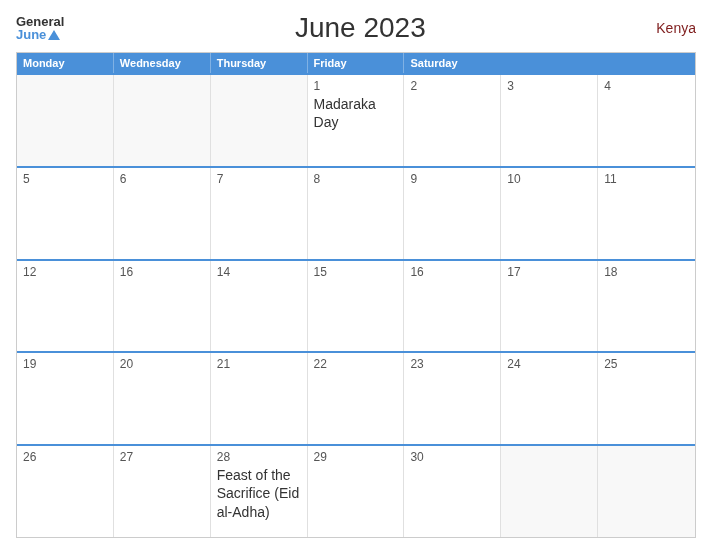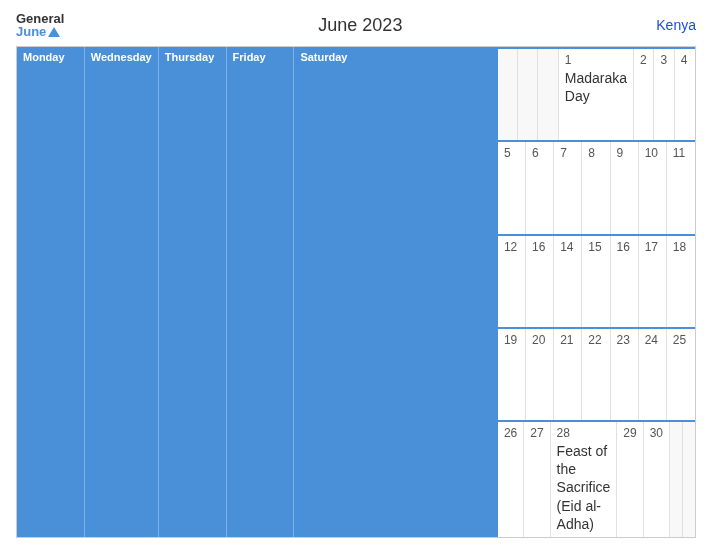--- a/index.html
+++ b/index.html
@@ -45,34 +45,34 @@
       display: inline-block;
       width: 0;
       height: 0;
       border-left: 6px solid transparent;
       border-right: 6px solid transparent;
       border-bottom: 10px solid #4a90d9;
       margin-left: 2px;
       vertical-align: middle;
     }
     .calendar-title {
-      font-size: 18px;
+      font-size: 28px;
       font-weight: normal;
       color: #333;
       text-align: center;
     }
     .country-label {
       font-size: 14px;
-      color: #1d4ed8;
+      color: #7f1d1d;
       font-weight: normal;
     }
     .calendar {
       flex: 1;
       display: flex;
-      flex-direction: row;
+      flex-direction: column;
       border: 1px solid #ccc;
     }
     .cal-header-row {
       display: grid;
       grid-template-columns: repeat(7, 1fr);
       background: #4a90d9;
     }
     .cal-header-cell {
       color: #fff;
       font-size: 11px;

